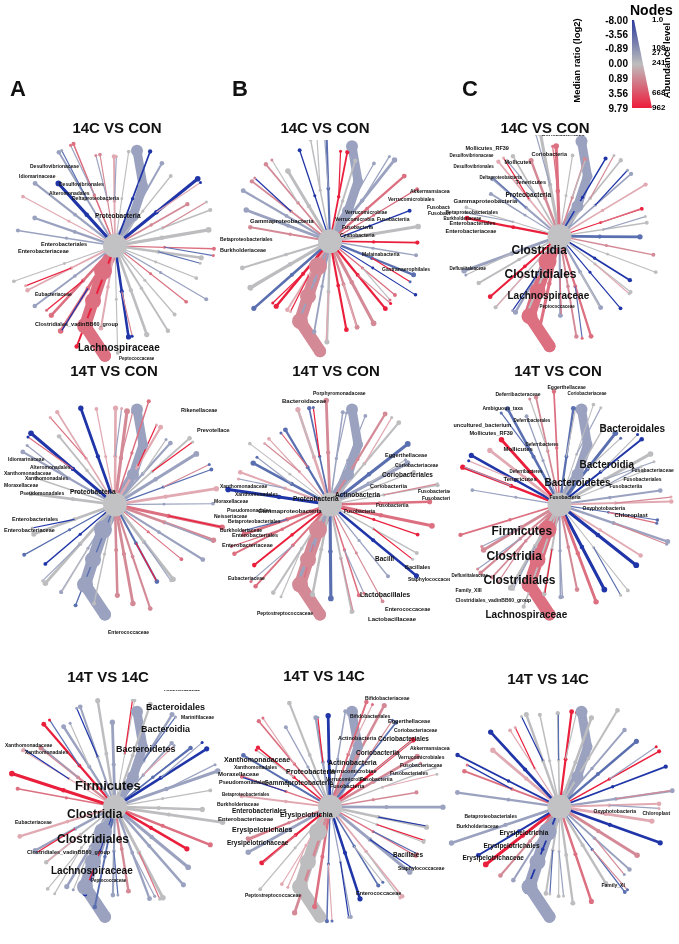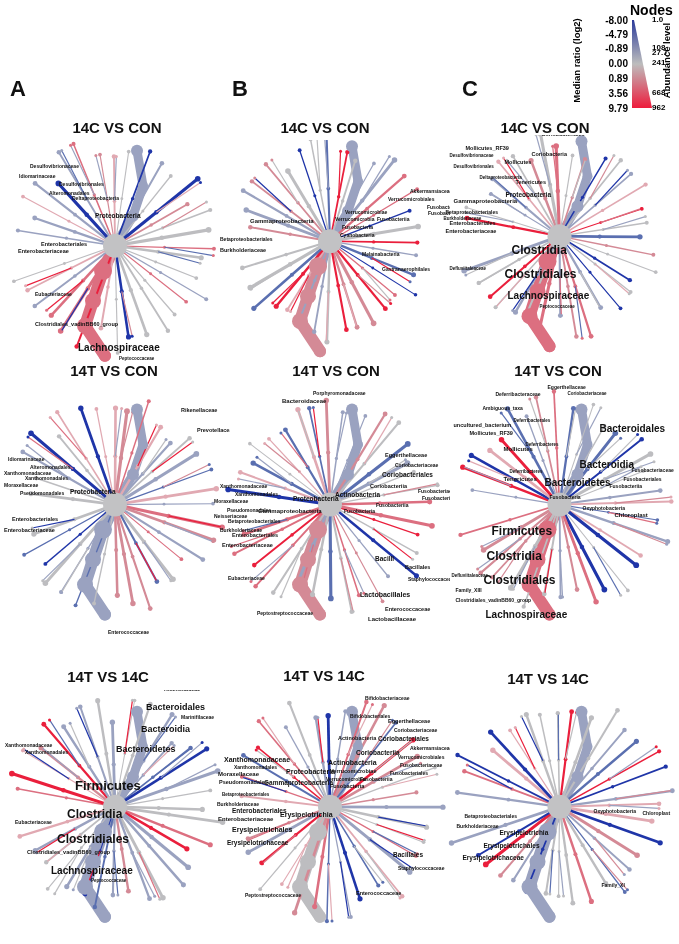--- a/index.html
+++ b/index.html
@@ -1582,21 +1582,21 @@
     <defs>
       <linearGradient id="lg" x1="0" y1="0" x2="0" y2="1">
         <stop offset="0" stop-color="#2b3a9a"></stop>
         <stop offset="0.5" stop-color="#bdbdbd"></stop>
         <stop offset="1" stop-color="#ee1c3c"></stop>
       </linearGradient>
     </defs>
     <polygon points="0,0 2,0 20,88 0,88" fill="url(#lg)"></polygon>
   </svg>
   <div class="legend-tick-l" style="top:15px;">-8.00</div>
-  <div class="legend-tick-l" style="top:29px;">-4.79</div>
+  <div class="legend-tick-l" style="top:29px;">-3.56</div>
   <div class="legend-tick-l" style="top:43px;">-0.89</div>
   <div class="legend-tick-l" style="top:58px;">0.00</div>
   <div class="legend-tick-l" style="top:73px;">0.89</div>
   <div class="legend-tick-l" style="top:88px;">3.56</div>
   <div class="legend-tick-l" style="top:103px;">9.79</div>
   <div class="legend-tick-r" style="top:15px;">1.0</div>
   <div class="legend-tick-r" style="top:29px;margin-top:19px;">27.7</div>
   <div class="legend-tick-r" style="top:43px;text-align:center;">108</div>
   <div class="legend-tick-r" style="top:58px;">241</div>
   <div class="legend-tick-r" style="top:57px;margin-left:32px;">428</div>

